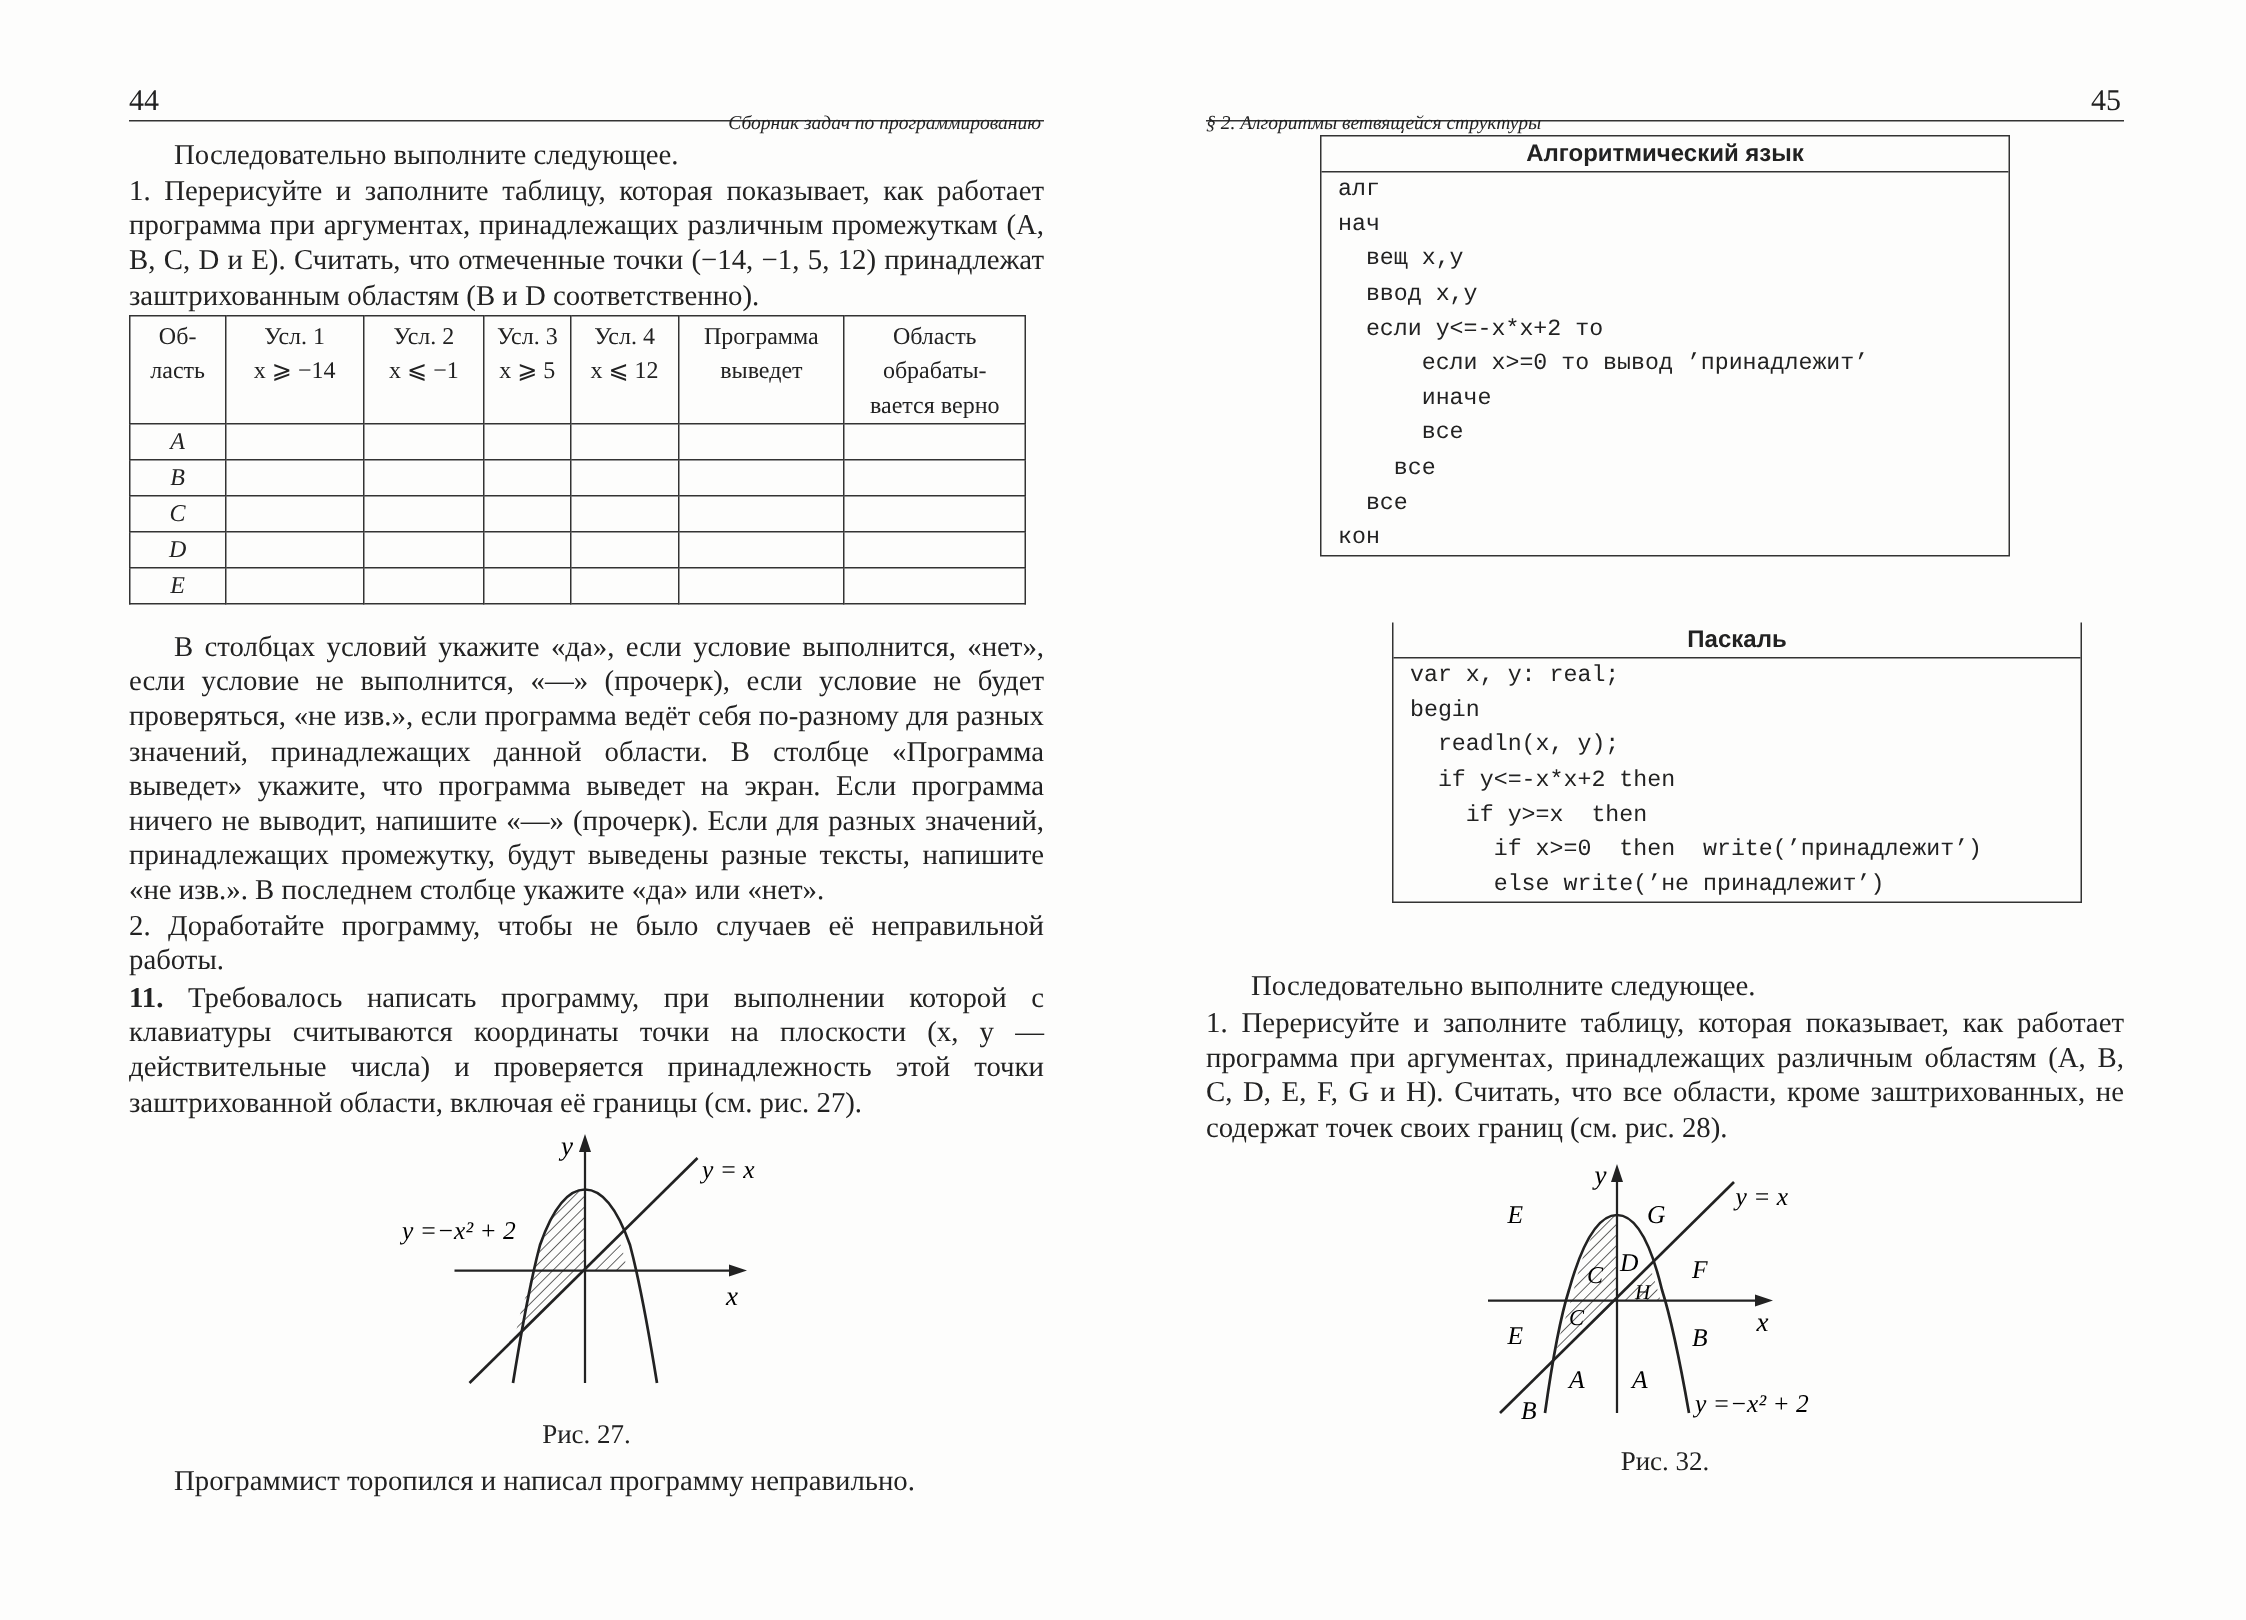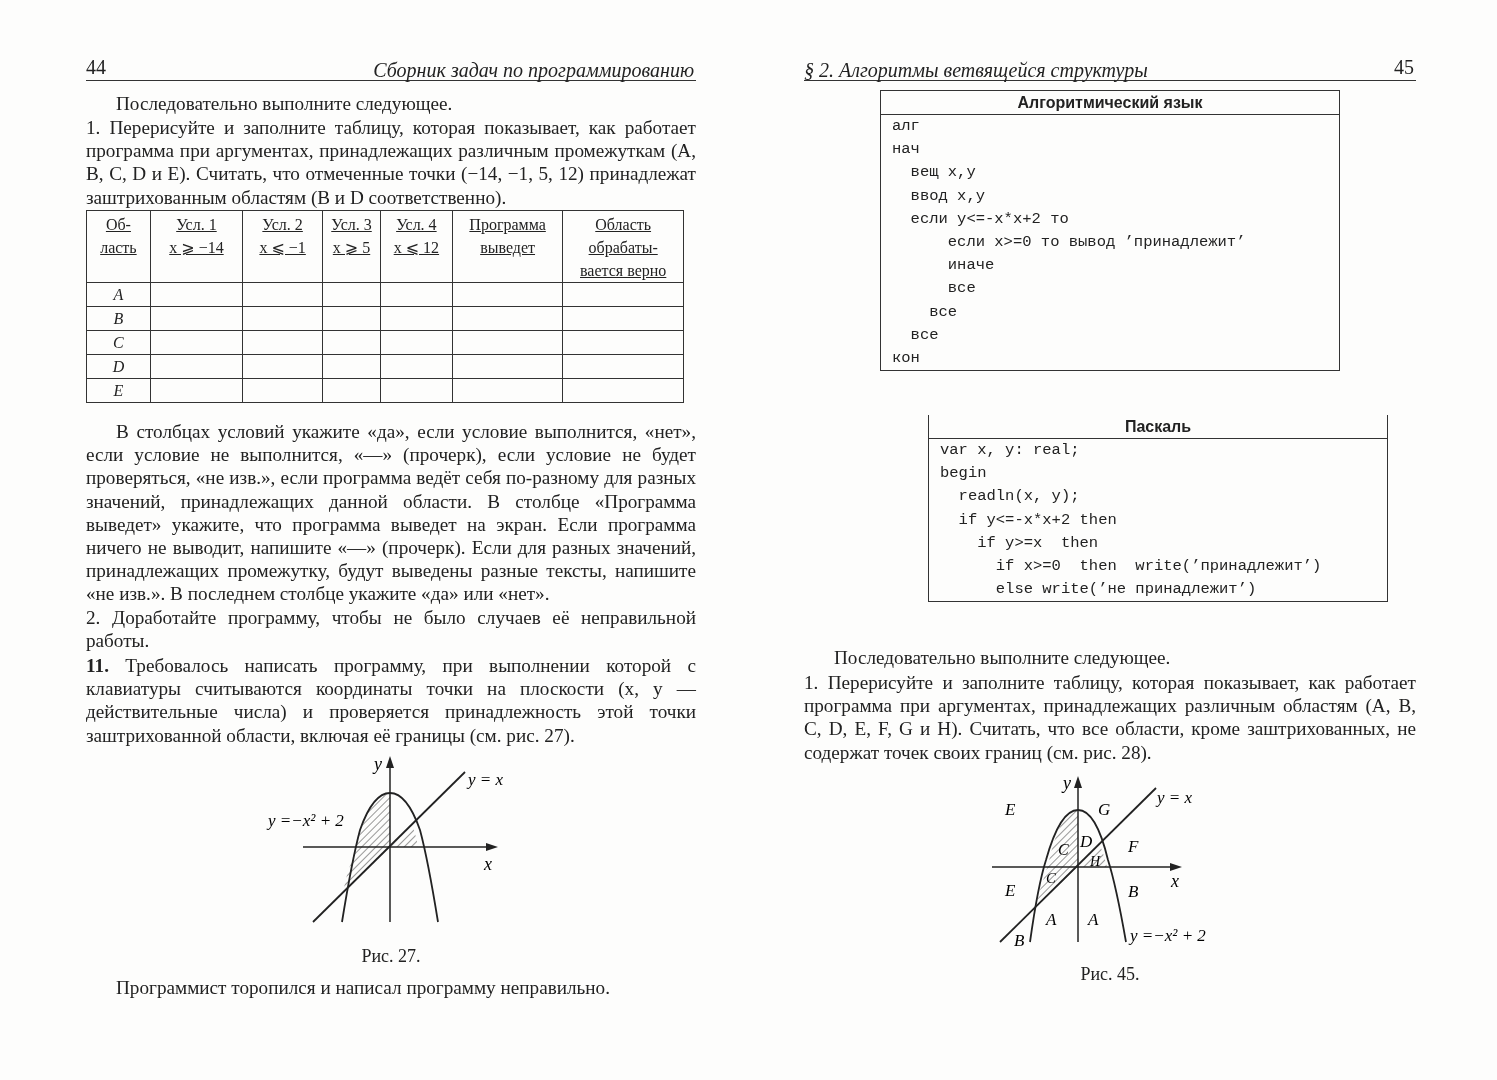--- a/index.html
+++ b/index.html
@@ -4,30 +4,30 @@
 <style>
   html, body { margin:0; padding:0; }
   body { width:1497px; height:1080px; background:#fdfdfc; position:relative; overflow:hidden;
          font-family:"Liberation Serif", "DejaVu Serif", serif; color:#222; }
   .page { position:absolute; top:0; height:1080px; }
   .page.left { left:86px; width:610px; }
   .page.right { left:804px; width:612px; }
   .runhead { position:absolute; top:56px; left:0; right:0; height:24px; border-bottom:1.5px solid #333;
              font-size:19px; }
   .runhead .num { position:absolute; top:0; font-size:20px; }
-  .runhead .title { position:absolute; top:3px; font-style:italic; font-size:20px; }
+  .runhead .title { position:absolute; top:18px; font-style:italic; font-size:13px; }
   .left .runhead .num { left:0; }
   .left .runhead .title { right:2px; }
   .right .runhead .num { right:2px; }
   .right .runhead .title { left:0; }
   .para { position:absolute; left:0; right:0; font-size:19.2px; line-height:23.2px; text-align:justify; }
   .indent { text-indent:30px; }
   table.grid { position:absolute; left:0; top:210px; width:598px; border-collapse:collapse; font-size:16px; }
   table.grid td, table.grid th { border:1.5px solid #333; text-align:center; font-weight:normal; padding:0; }
-  table.grid th { vertical-align:top; line-height:23px; padding-top:2px; height:68px;text-decoration:underline; }
+  table.grid th { vertical-align:top; line-height:23px; padding-top:2px; height:68px; }
   table.grid td { height:23px; }
   table.grid td.lbl { font-style:italic; }
   .codebox { position:absolute; left:76px; width:458px; border:1.5px solid #333; }
   .codebox .head { text-align:center; font-weight:bold; font-family:"Liberation Sans","DejaVu Sans",sans-serif;
                    font-size:16px; height:23px; line-height:23px; border-bottom:1.5px solid #333; }
   .codebox .code { font-family:"Liberation Mono","DejaVu Sans Mono",monospace; font-size:15.5px; line-height:23.2px;
                    padding:0 0 0 11px; white-space:pre; }
   .fig { position:absolute; }
   .caption { position:absolute; font-size:18px; text-align:center; }
   svg text { font-family:"Liberation Serif","DejaVu Serif",serif; font-style:italic; }
@@ -188,14 +188,14 @@
     <text x="148" y="87" font-size="17">F</text>
     <text x="110" y="101" font-size="14">H</text>
     <text x="66" y="118" font-size="15">C</text>
     <text x="25" y="131" font-size="17">E</text>
     <text x="148" y="132" font-size="17">B</text>
     <text x="66" y="160" font-size="17">A</text>
     <text x="108" y="160" font-size="17">A</text>
     <text x="34" y="181" font-size="17">B</text>
   </svg>
 
-  <div class="caption" style="left:0; right:0; top:964px;">Рис. 45.</div>
+  <div class="caption" style="left:0; right:0; top:964px;">Рис. 32.</div>
 </div>
 
 </body></html>

